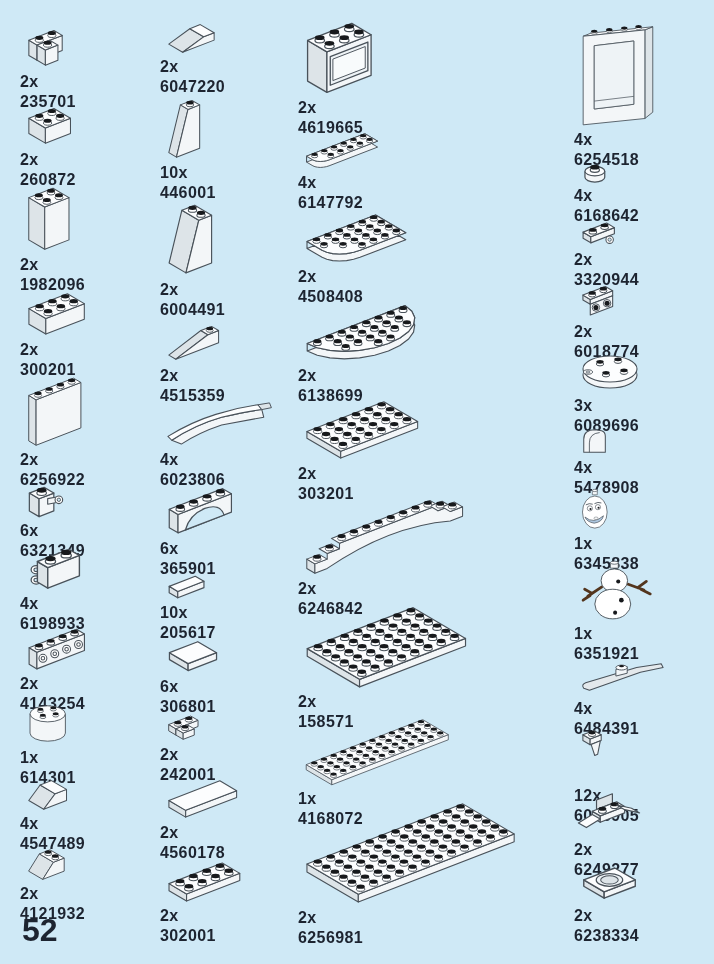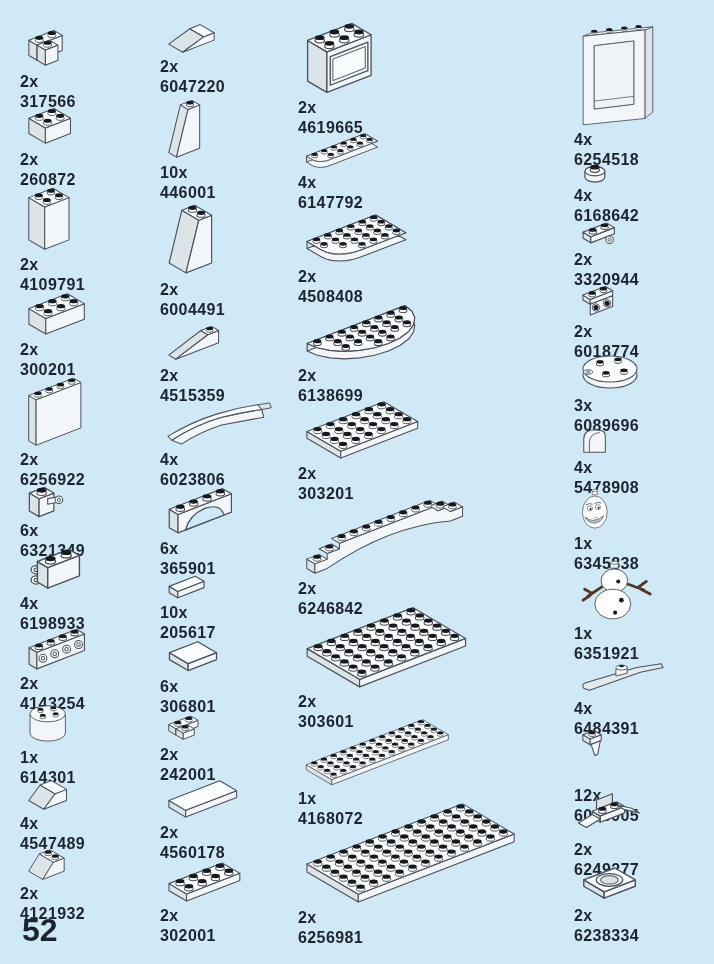--- a/index.html
+++ b/index.html
@@ -29,21 +29,21 @@
             <ellipse cx="24.2" cy="-23.6" rx="4.3" ry="2.2" fill="#17191c"></ellipse>
             <polygon points="8.7,-10.9 17.4,-5.8 17.4,10.2 8.7,5.1" fill="#dde4e8" stroke="#49525a" stroke-width="1.1" stroke-linejoin="round"></polygon>
             <polygon points="17.4,-5.8 30.6,-10.9 30.6,5.1 17.4,10.2" fill="#f3f6f8" stroke="#49525a" stroke-width="1.1" stroke-linejoin="round"></polygon>
             <polygon points="8.7,-10.9 21.9,-16 30.6,-10.9 17.4,-5.8" fill="#fcfdfe" stroke="#49525a" stroke-width="1.1" stroke-linejoin="round"></polygon>
             <ellipse cx="19.7" cy="-10.9" rx="4.3" ry="2.2" fill="#fff" stroke="#49525a" stroke-width="1"></ellipse>
             <ellipse cx="19.7" cy="-13.4" rx="4.3" ry="2.2" fill="#17191c"></ellipse>
           </svg>
         </div>
         <div class="part-label" style="top: 72px;">
           <div>2x</div>
-          <div>317566</div>
+          <div>235701</div>
         </div>
         <div class="part-icon" style="top: 100px; height: 46px;">
           <svg viewBox="-3 -35.2 49.8 48.4">
             <polygon points="0,-16 17.4,-5.8 17.4,10.2 0,0" fill="#dde4e8" stroke="#49525a" stroke-width="1.1" stroke-linejoin="round"></polygon>
             <polygon points="17.4,-5.8 43.8,-16 43.8,0 17.4,10.2" fill="#f3f6f8" stroke="#49525a" stroke-width="1.1" stroke-linejoin="round"></polygon>
             <polygon points="0,-16 26.4,-26.2 43.8,-16 17.4,-5.8" fill="#fcfdfe" stroke="#49525a" stroke-width="1.1" stroke-linejoin="round"></polygon>
             <ellipse cx="11" cy="-16" rx="4.3" ry="2.2" fill="#fff" stroke="#49525a" stroke-width="1"></ellipse>
             <ellipse cx="11" cy="-18.5" rx="4.3" ry="2.2" fill="#17191c"></ellipse>
             <ellipse cx="24.2" cy="-21.1" rx="4.3" ry="2.2" fill="#fff" stroke="#49525a" stroke-width="1"></ellipse>
             <ellipse cx="24.2" cy="-23.6" rx="4.3" ry="2.2" fill="#17191c"></ellipse>
@@ -67,21 +67,21 @@
             <ellipse cx="24.2" cy="-51.1" rx="4.3" ry="2.2" fill="#fff" stroke="#49525a" stroke-width="1"></ellipse>
             <ellipse cx="24.2" cy="-53.6" rx="4.3" ry="2.2" fill="#17191c"></ellipse>
             <ellipse cx="19.7" cy="-40.9" rx="4.3" ry="2.2" fill="#fff" stroke="#49525a" stroke-width="1"></ellipse>
             <ellipse cx="19.7" cy="-43.4" rx="4.3" ry="2.2" fill="#17191c"></ellipse>
             <ellipse cx="32.9" cy="-46" rx="4.3" ry="2.2" fill="#fff" stroke="#49525a" stroke-width="1"></ellipse>
             <ellipse cx="32.9" cy="-48.5" rx="4.3" ry="2.2" fill="#17191c"></ellipse>
           </svg>
         </div>
         <div class="part-label" style="top: 255px;">
           <div>2x</div>
-          <div>4109791</div>
+          <div>1982096</div>
         </div>
         <div class="part-icon" style="top: 285px; height: 52px;">
           <svg viewBox="-3 -40.3 63 53.5">
             <polygon points="0,-16 17.4,-5.8 17.4,10.2 0,0" fill="#dde4e8" stroke="#49525a" stroke-width="1.1" stroke-linejoin="round"></polygon>
             <polygon points="17.4,-5.8 57,-21.1 57,-5.1 17.4,10.2" fill="#f3f6f8" stroke="#49525a" stroke-width="1.1" stroke-linejoin="round"></polygon>
             <polygon points="0,-16 39.6,-31.3 57,-21.1 17.4,-5.8" fill="#fcfdfe" stroke="#49525a" stroke-width="1.1" stroke-linejoin="round"></polygon>
             <ellipse cx="11" cy="-16" rx="4.3" ry="2.2" fill="#fff" stroke="#49525a" stroke-width="1"></ellipse>
             <ellipse cx="11" cy="-18.5" rx="4.3" ry="2.2" fill="#17191c"></ellipse>
             <ellipse cx="24.2" cy="-21.1" rx="4.3" ry="2.2" fill="#fff" stroke="#49525a" stroke-width="1"></ellipse>
             <ellipse cx="24.2" cy="-23.6" rx="4.3" ry="2.2" fill="#17191c"></ellipse>
@@ -750,21 +750,21 @@
             <ellipse cx="112.4" cy="-7" rx="4" ry="2" fill="#fff" stroke="#49525a" stroke-width="1"></ellipse>
             <ellipse cx="112.4" cy="-9.3" rx="4" ry="2" fill="#17191c"></ellipse>
             <ellipse cx="124.7" cy="-11.8" rx="4" ry="2" fill="#fff" stroke="#49525a" stroke-width="1"></ellipse>
             <ellipse cx="124.7" cy="-14.1" rx="4" ry="2" fill="#17191c"></ellipse>
             <ellipse cx="137.1" cy="-16.5" rx="4" ry="2" fill="#fff" stroke="#49525a" stroke-width="1"></ellipse>
             <ellipse cx="137.1" cy="-18.9" rx="4" ry="2" fill="#17191c"></ellipse>
           </svg>
         </div>
         <div class="part-label" style="top: 692px;">
           <div>2x</div>
-          <div>303601</div>
+          <div>158571</div>
         </div>
         <div class="part-icon" style="top: 713px; height: 74px;">
           <svg viewBox="-3 -77.2 199.2 100.6">
             <polygon points="0,-7 34.8,13.4 34.8,20.4 0,0" fill="#dde4e8" stroke="#49525a" stroke-width="1.1" stroke-linejoin="round"></polygon>
             <polygon points="34.8,13.4 193.2,-47.8 193.2,-40.8 34.8,20.4" fill="#f3f6f8" stroke="#49525a" stroke-width="1.1" stroke-linejoin="round"></polygon>
             <polygon points="0,-7 158.4,-68.2 193.2,-47.8 34.8,13.4" fill="#fcfdfe" stroke="#49525a" stroke-width="1.1" stroke-linejoin="round"></polygon>
             <ellipse cx="11" cy="-7" rx="4.3" ry="2.2" fill="#fff" stroke="#49525a" stroke-width="1"></ellipse>
             <ellipse cx="11" cy="-9.5" rx="4.3" ry="2.2" fill="#17191c"></ellipse>
             <ellipse cx="24.2" cy="-12.1" rx="4.3" ry="2.2" fill="#fff" stroke="#49525a" stroke-width="1"></ellipse>
             <ellipse cx="24.2" cy="-14.6" rx="4.3" ry="2.2" fill="#17191c"></ellipse>

